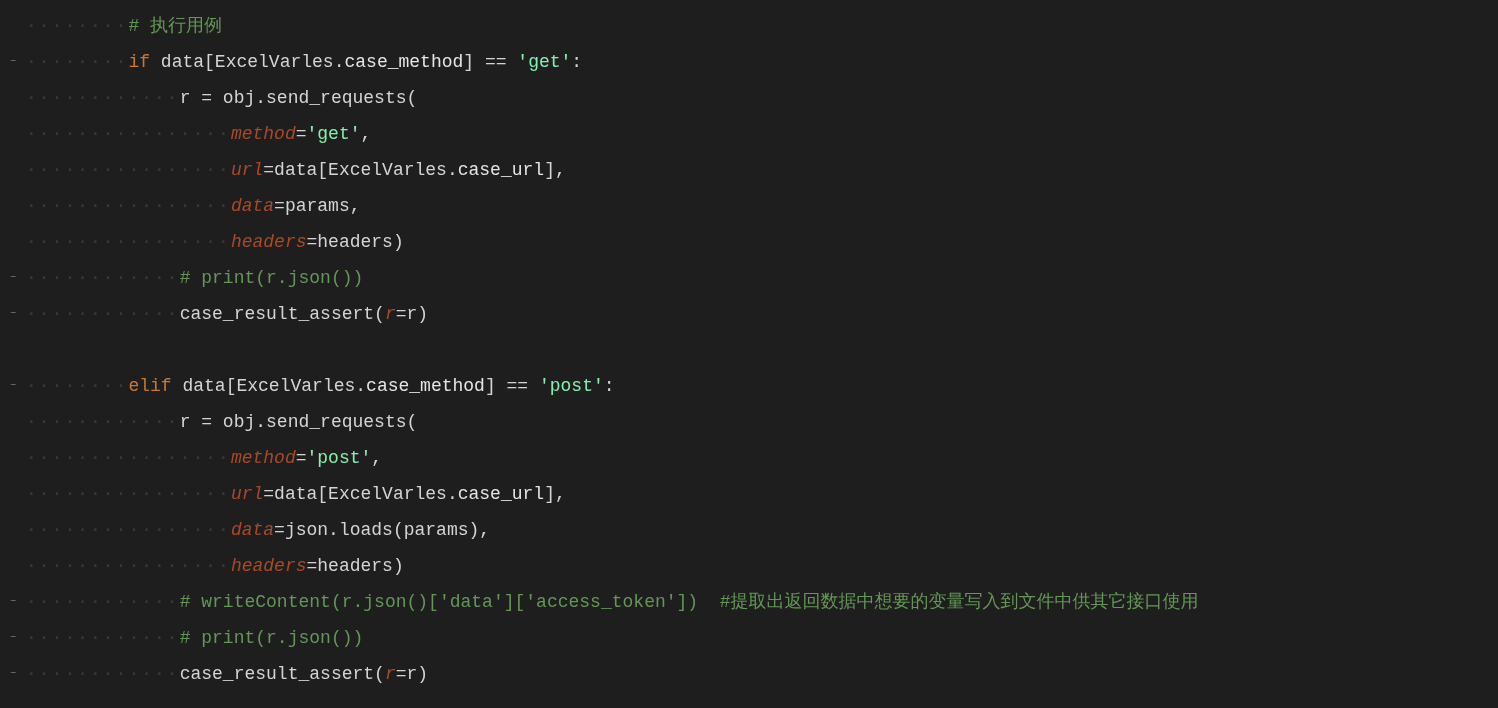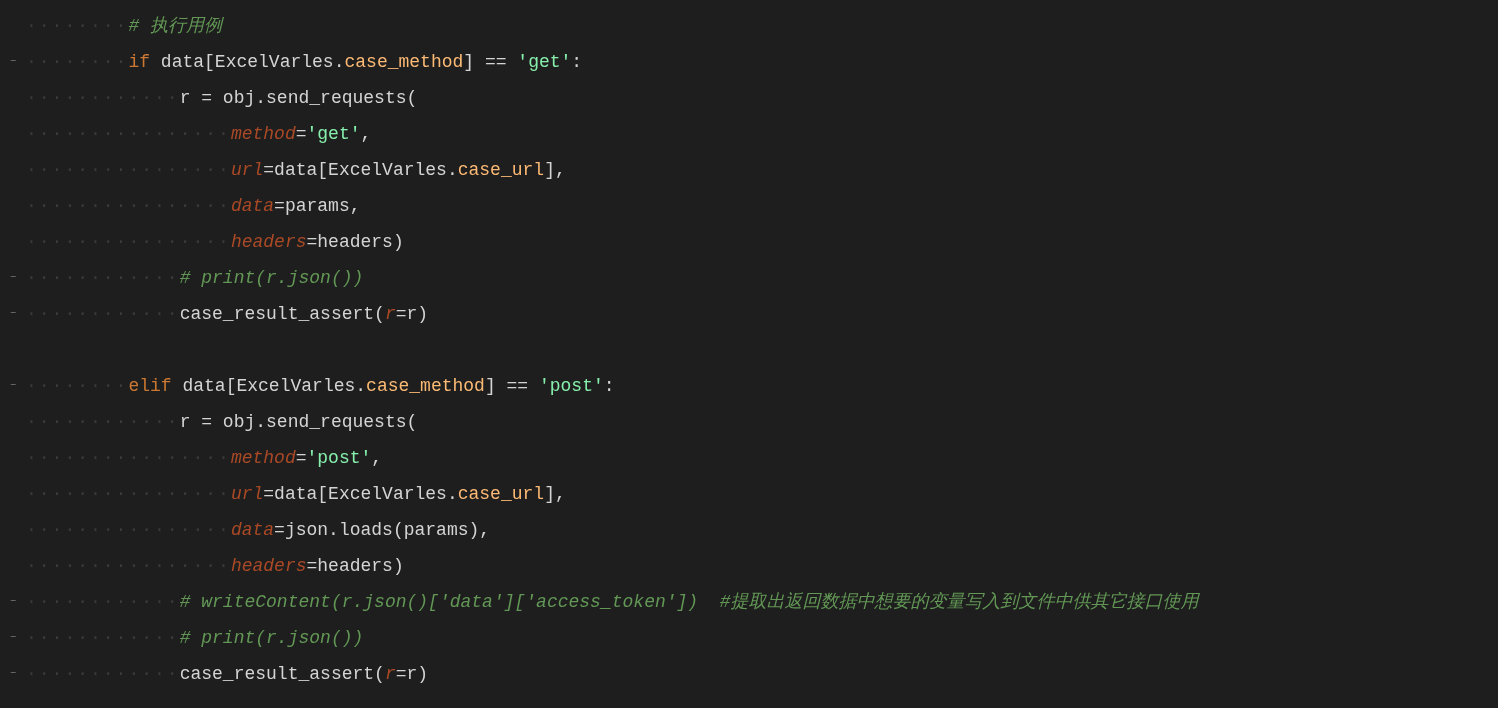--- a/index.html
+++ b/index.html
@@ -38,24 +38,24 @@
       top: 0;
       right: 0;
       padding-top: 8px;
       white-space: pre;
     }
     .line {
       height: 36px;
       display: flex;
       align-items: center;
     }
-    .comment { color: #629755; font-style: italic; }
+    .comment { color: #629755; }
     .keyword { color: #cc7832; font-family: Liberation Mono, monospace; }
     .ident { color: #d4d4d4; }
-    .attr { color: #fdba74; }
+    .attr { color: #e5e5e5; }
     .param { color: #aa4926; font-style: italic; }
     .string { color: #86efac; }
     .dots { color: #3a3a3a; letter-spacing: 2px; }
   </style>
 </head>
 <body>
 
 <div class="gutter">
     <div class="fold-marker" style="top: 57px;">−</div>
     <div class="fold-marker" style="top: 273px;">−</div>

